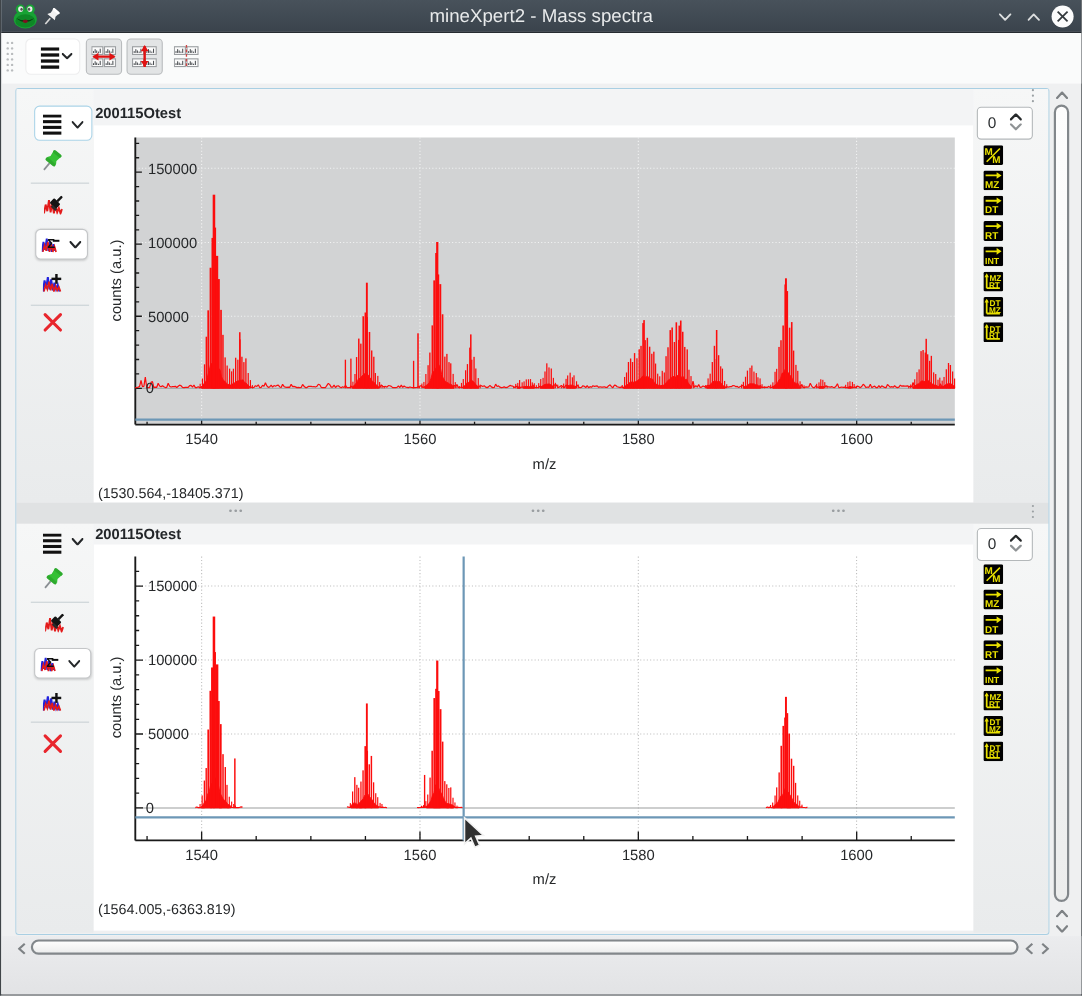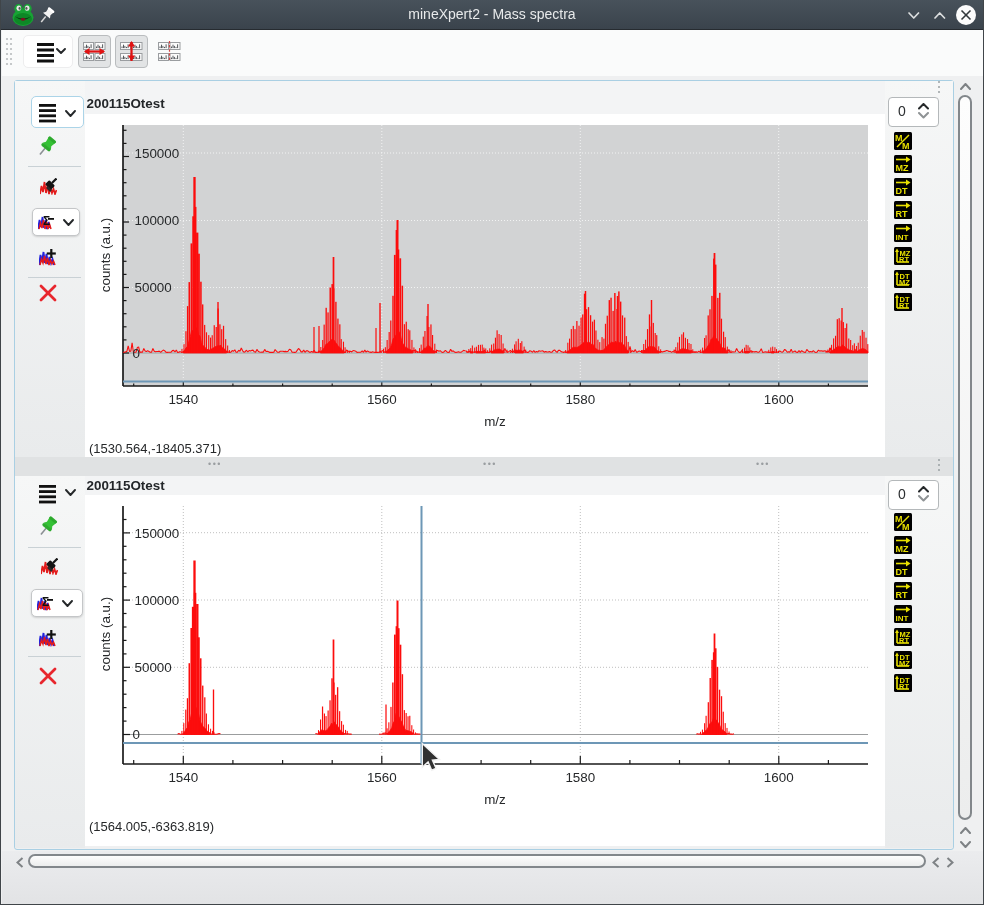--- a/index.html
+++ b/index.html
@@ -1,20 +1,20 @@
 <!DOCTYPE html>
 <html><head><meta charset="utf-8"><title>mineXpert2 - Mass spectra</title><style>
 *{margin:0;padding:0;box-sizing:border-box}
 html,body{width:984px;height:905px;overflow:hidden}
 body{font-family:"Liberation Sans",sans-serif;background:#eff0f1;position:relative;
 border-left:1px solid #404549;border-right:1px solid #404549;border-bottom:1px solid #404549}
 .abs{position:absolute}
 
 #tb{left:0;top:0;width:982px;height:30px;background:linear-gradient(#48525b,#3a434c);border-bottom:1px solid #262b30}
-#tbt{width:100%;text-align:center;line-height:29px;color:#e8eaeb;font-size:14px}
+#tbt{width:100%;text-align:center;line-height:29px;color:#e8eaeb;font-size:17px}
 
 #toolbar{left:1px;top:30px;width:982px;height:46px;background:#fafbfb}
 .tbtn{position:absolute;top:35px;height:33px;border-radius:4px}
 .pressed{background:#e2e4e5;border:1px solid #b9bcbe}
 
 #frame{left:13px;top:80px;width:940px;height:770px;border:1px solid #a9cfe3;border-radius:3px;background:#eff0f1}
 .sideb{background:linear-gradient(#f6f7f7,#e9ebec)}
 .sep{height:1px;background:#c9d1d5}
 .iconbtn{position:absolute;background:#fff;border-radius:5px}
 .spin{position:absolute;left:887px;width:51px;height:30px;background:#fff;border:1px solid #b4b8ba;border-radius:4px;font-size:14px;color:#2b2e30}

